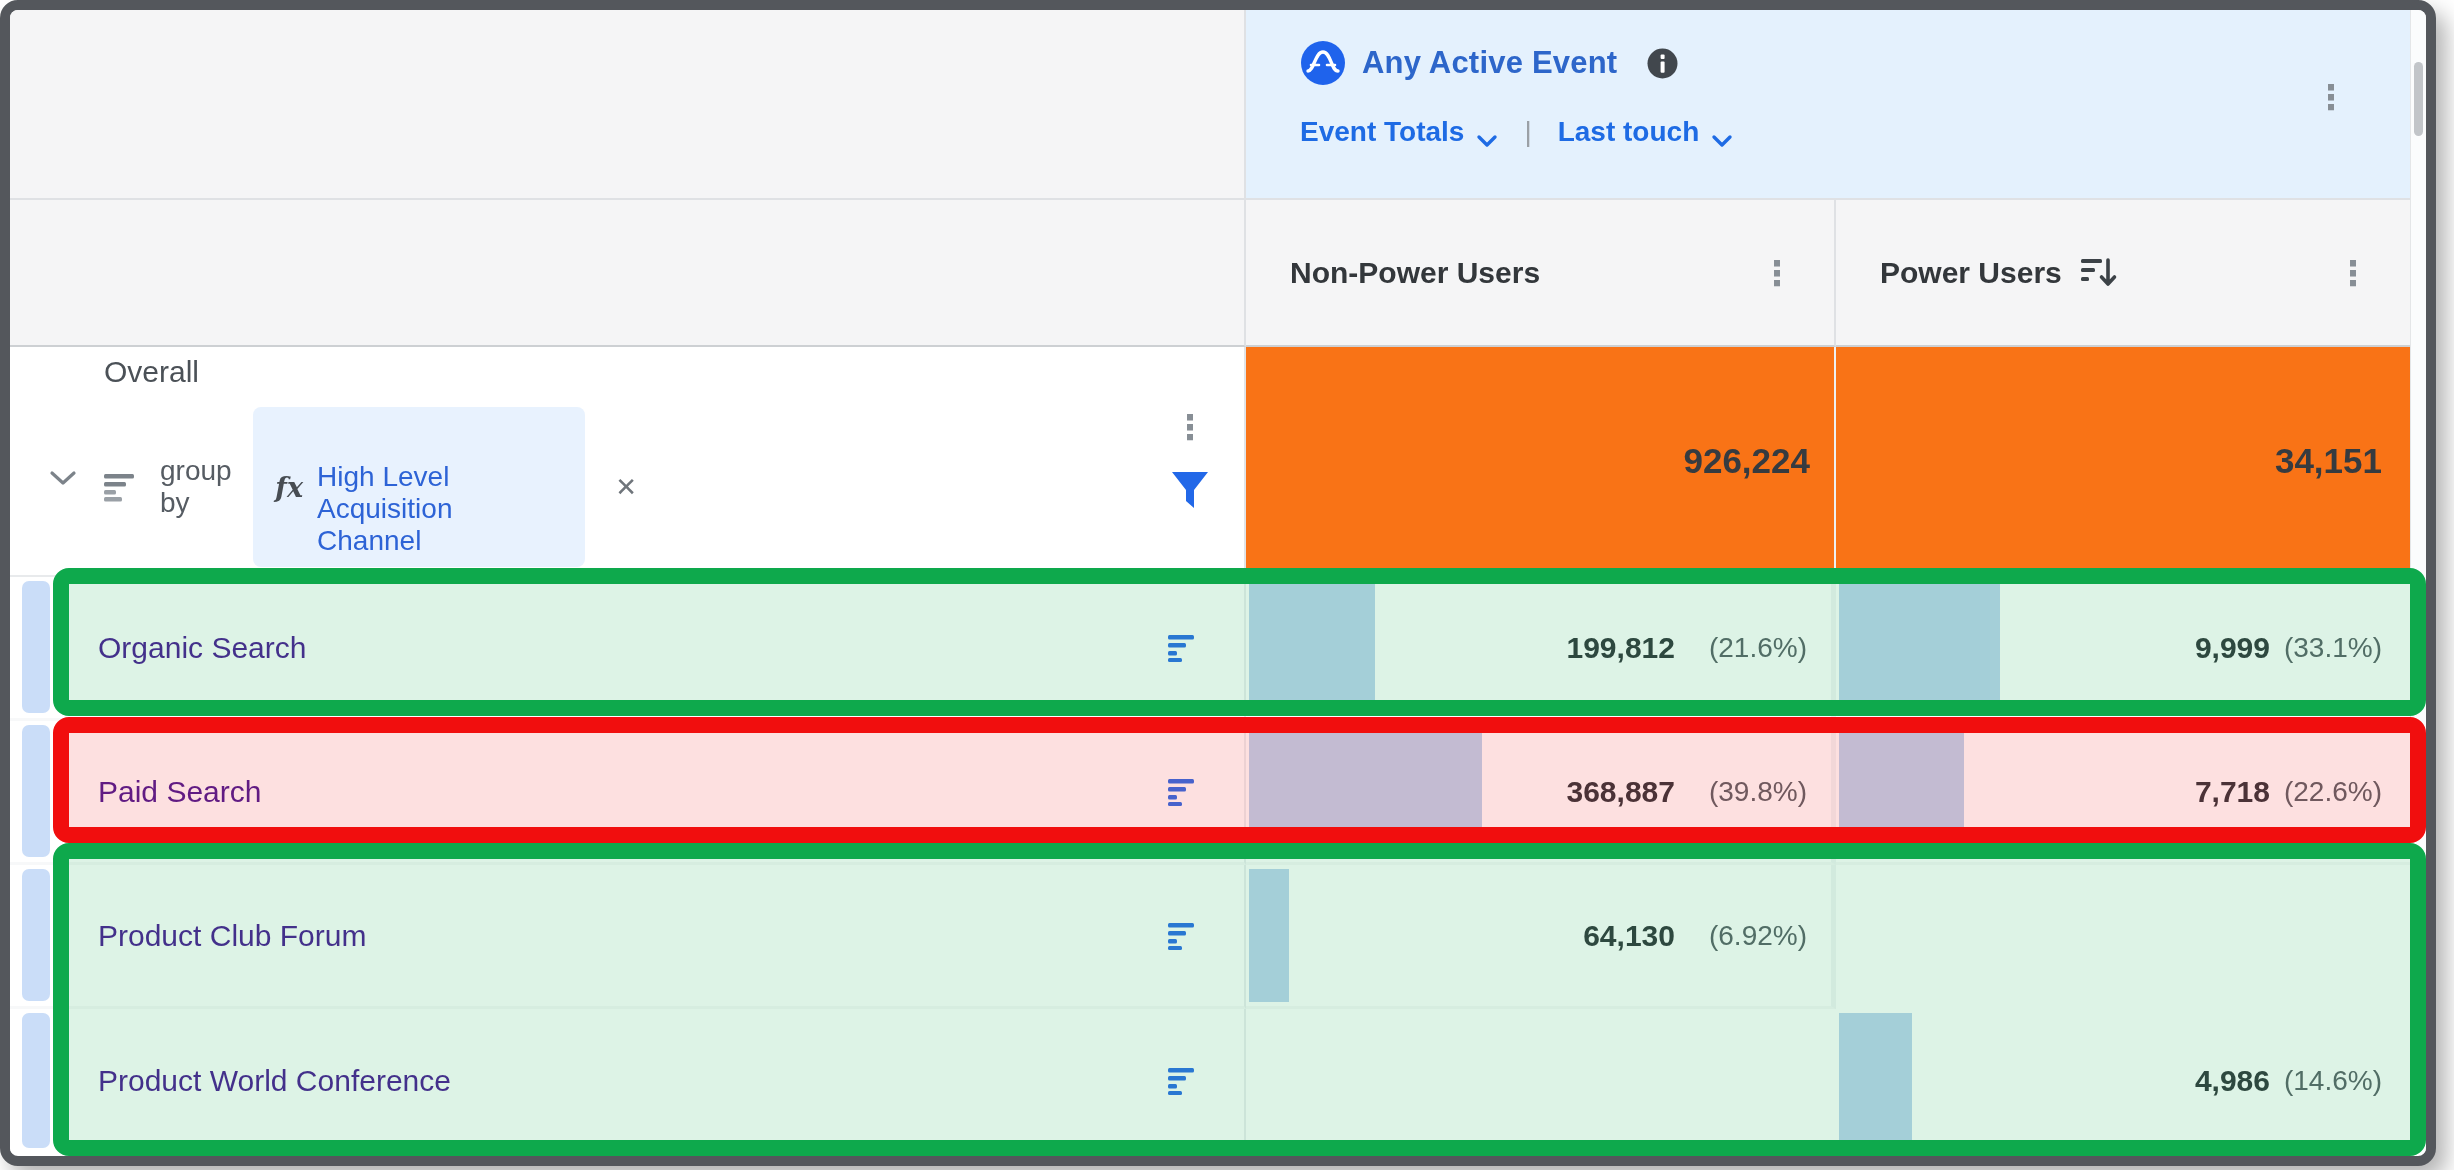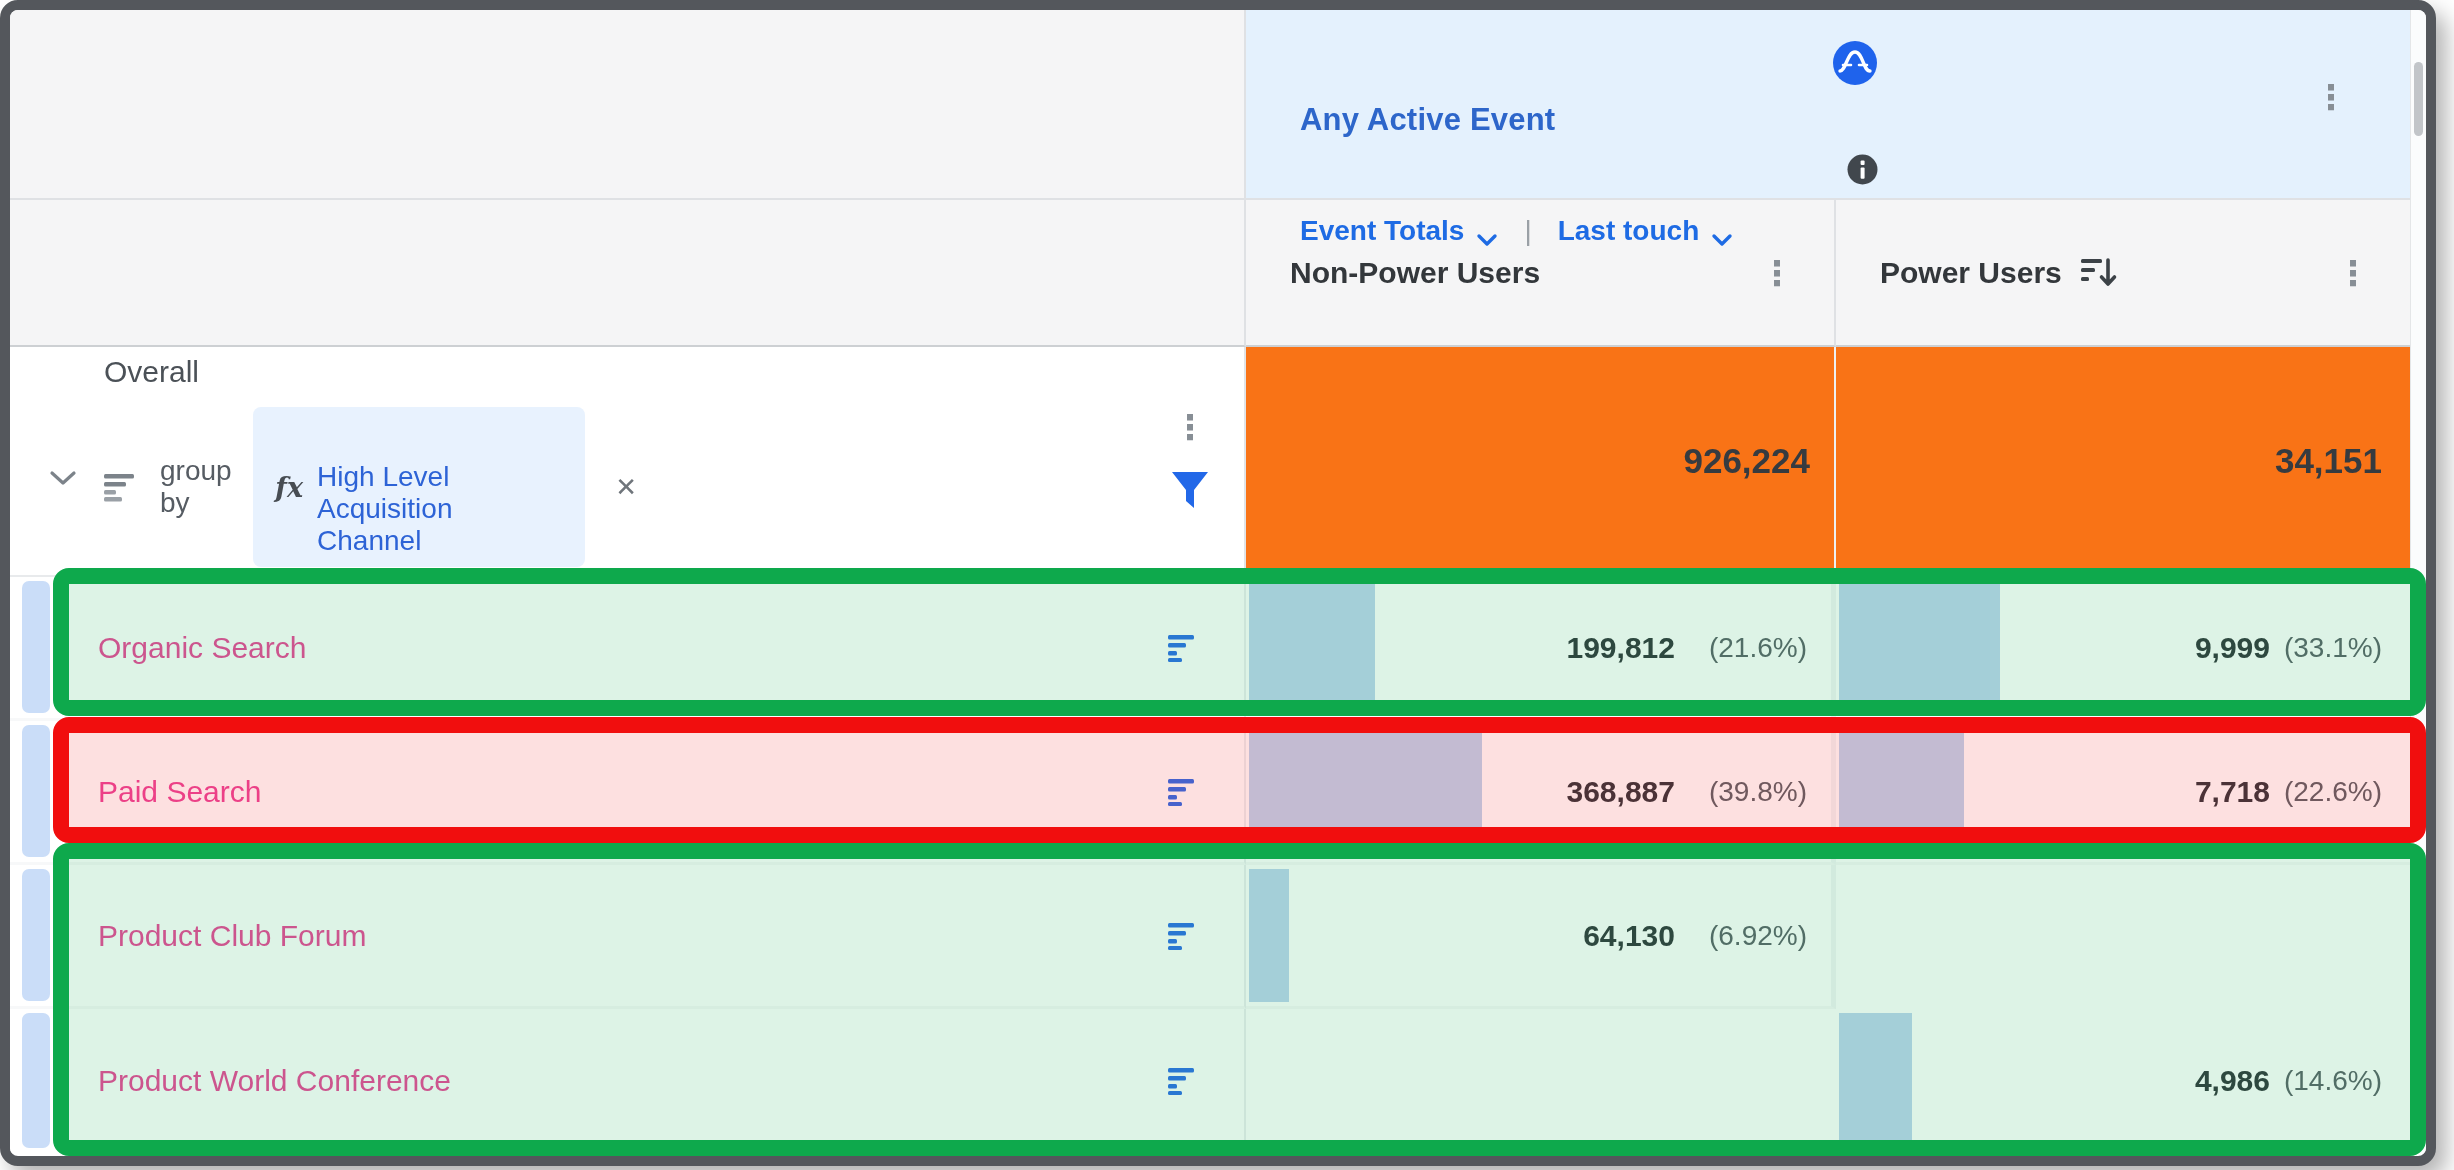--- a/index.html
+++ b/index.html
@@ -30,21 +30,21 @@
     border-right: 2px solid #dfe1e4;
     border-bottom: 2px solid #dfe1e4;
   }
   .event-header {
     grid-column: 2 / 4; grid-row: 1;
     background: #e4f1fd;
     border-bottom: 2px solid #dfe1e4;
     position: relative;
     padding: 30px 0 0 54px;
   }
-  .eh-line1 { display: flex; gap: 16px; flex-direction: column; }
+  .eh-line1 { display: flex; align-items: center; gap: 16px; }
   .event-name { font-size: 31px; font-weight: 700; color: #2d66ca; letter-spacing: 0.2px; }
   .eh-line2 { display: flex; align-items: center; gap: 20px; margin-top: 30px; }
   .dd { display: flex; align-items: flex-end; gap: 12px; font-size: 28px; font-weight: 700; color: #1e6be4; cursor: pointer; }
   .eh-divider { color: #9aa0a6; font-size: 28px; font-weight: 400; padding: 0 6px; }
   .kebab {
     color: #878e95; font-size: 34px; line-height: 1; font-weight: 700;
     letter-spacing: 0; cursor: pointer; user-select: none;
     font-family: "DejaVu Sans", sans-serif;
   }
   .eh-kebab { position: absolute; right: 62px; top: 70px; }
@@ -97,21 +97,21 @@
   .overall-val.np { grid-column: 2; border-right: 2px solid #eef0f2; padding-right: 24px; }
   .overall-val.pw { grid-column: 3; padding-right: 28px; }
   
   .row-label {
     grid-column: 1; background: #ffffff;
     border-right: 2px solid #eceef0;
     border-bottom: 3px solid #f7f8f9;
     display: flex; align-items: center;
     padding: 0 44px 0 88px;
     position: relative;
-    font-size: 30px; color: #ec4899;
+    font-size: 30px; color: #4c1d95;
   }
   .row-label .spacer { flex: 1; }
   .gutter {
     position: absolute; left: 12px; top: 4px; bottom: 5px; width: 28px;
     background: #caddf8; border-radius: 7px;
   }
   .val-cell {
     background: #ffffff;
     border-bottom: 3px solid #f7f8f9;
     display: flex; align-items: center; justify-content: flex-end;

